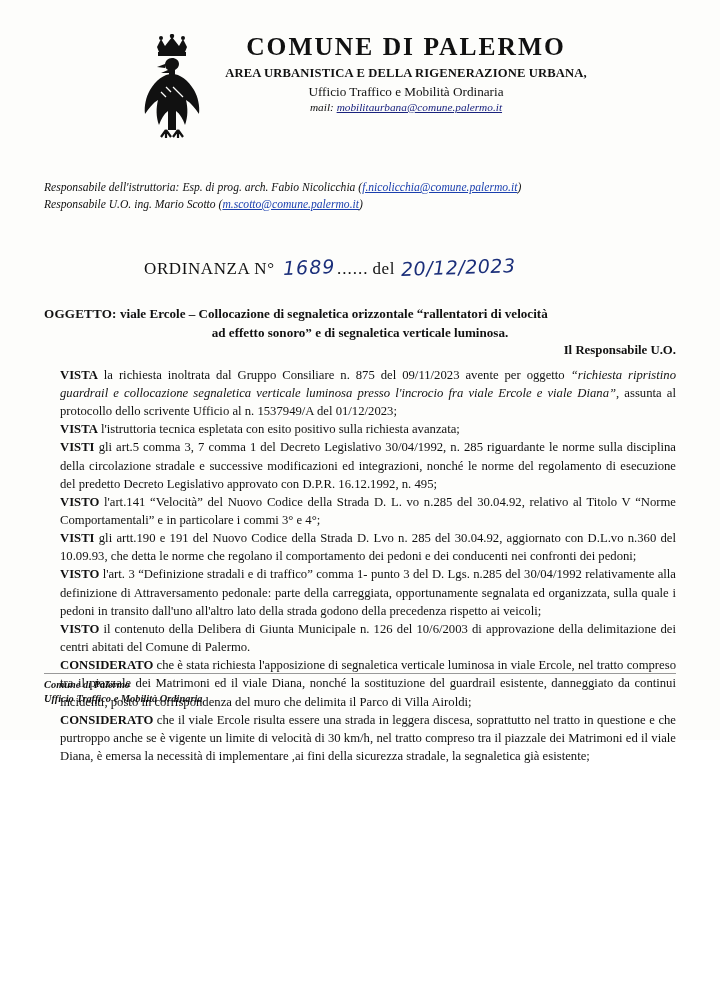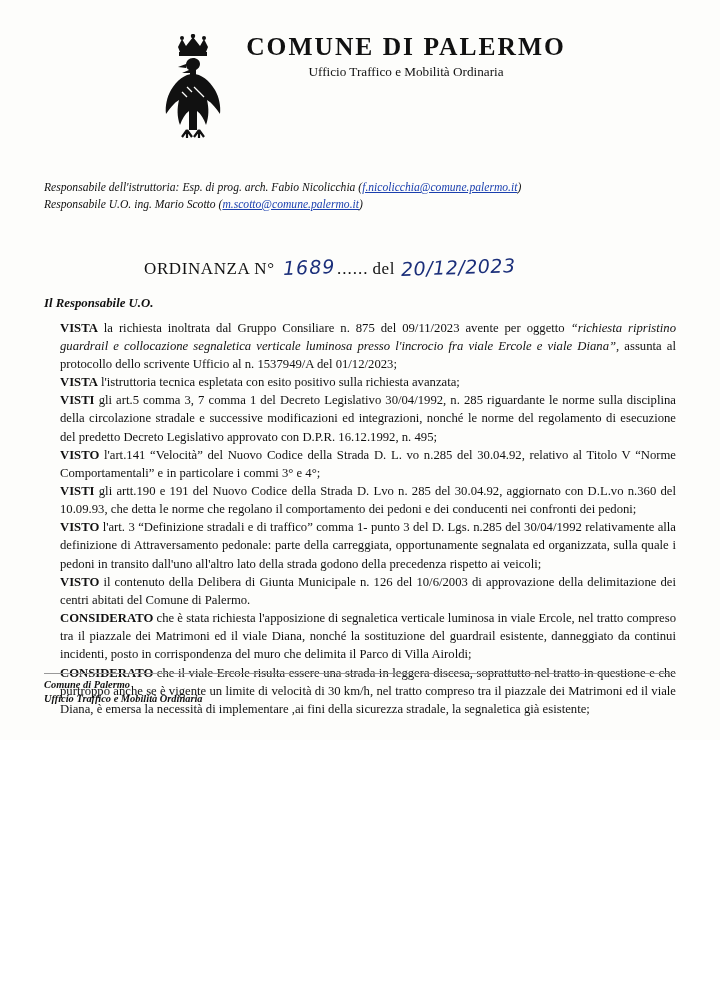--- a/index.html
+++ b/index.html
@@ -131,26 +131,24 @@
     text-align: justify;
   }
   .oggetto .lbl { letter-spacing: 0.2px; }
   .oggetto .l2 {
     display: block;
     text-align: center;
     margin-top: 1px;
   }
 
   .resp-uo {
-    text-align: left;
+    text-align: right;
     font-weight: bold;
     font-size: 12.8px;
-    margin-top: 17px;
     margin-bottom: 8px;
-    font-style: italic;
   }
 
   
   .body-text {
     font-size: 12.7px;
     line-height: 1.43;
     text-align: justify;
   }
   .body-text p {
     margin: 0 0 0 16px;
@@ -208,41 +206,51 @@
                  C65 72 63 63 59 56
                  C53 46 45 40 37 40 Z" fill="#111"></path>
 
         <path d="M26 58 L31 63 M31 53 L36 58 M43 58 L48 63 M38 53 L43 58" stroke="#fdfdfb" stroke-width="1.3" fill="none"></path>
 
         <path d="M31 96 L26 103 M31 96 L31 104 M31 96 L36 103 M43 96 L38 103 M43 96 L43 104 M43 96 L48 103" stroke="#111" stroke-width="2.2" fill="none"></path>
       </svg>
     </div>
     <div class="head-text">
       <div class="h-title">COMUNE DI PALERMO</div>
+      <div class="h-sub1">AREA URBANISTICA E DELLA RIGENERAZIONE URBANA,</div>
       <div class="h-sub2">Ufficio Traffico e Mobilità Ordinaria</div>
+      <div class="h-mail">
+        <span>mail:</span>
+        <a href="#" class="mono-link">mobilitaurbana@comune.palermo.it</a>
+      </div>
     </div>
   </div>
 
   <div class="resp">
     <div>
       <span>Responsabile dell'istruttoria: Esp. di prog. arch. Fabio Nicolicchia (</span><a href="#" class="lnk">f.nicolicchia@comune.palermo.it</a><span>)</span>
     </div>
     <div>
       <span>Responsabile U.O. ing. Mario Scotto (</span><a href="#" class="lnk">m.scotto@comune.palermo.it</a><span>)</span>
     </div>
   </div>
 
   <div class="ord-line">
     <span class="ord-label">ORDINANZA N°</span>
     <span class="ord-num">1689</span>
     <span class="dots">......</span>
     <span class="ord-del">del</span>
     <span class="ord-date">20/12/2023</span>
   </div>
 
+  <div class="oggetto">
+    <span class="lbl">OGGETTO:</span>
+    <span>viale Ercole – Collocazione di segnaletica orizzontale “rallentatori di velocità</span>
+    <span class="l2">ad effetto sonoro” e di segnaletica verticale luminosa.</span>
+  </div>
 
   <div class="resp-uo">Il Responsabile U.O.</div>
 
   <div class="body-text">
     <p><span class="kw">VISTA</span><span> la richiesta inoltrata dal Gruppo Consiliare n. 875 del 09/11/2023 avente per oggetto <span class="it">“richiesta ripristino guardrail e collocazione segnaletica verticale luminosa presso l'incrocio fra viale Ercole e viale Diana”</span>, assunta al protocollo dello scrivente Ufficio al n. 1537949/A del 01/12/2023;</span></p>
     <p><span class="kw">VISTA</span><span> l'istruttoria tecnica espletata con esito positivo sulla richiesta avanzata;</span></p>
     <p><span class="kw">VISTI</span><span> gli art.5 comma 3, 7 comma 1 del Decreto Legislativo 30/04/1992, n. 285 riguardante le norme sulla disciplina della circolazione stradale e successive modificazioni ed integrazioni, nonché le norme del regolamento di esecuzione del predetto Decreto Legislativo approvato con D.P.R. 16.12.1992, n. 495;</span></p>
     <p><span class="kw">VISTO</span><span> l'art.141 “Velocità” del Nuovo Codice della Strada D. L. vo n.285 del 30.04.92, relativo al Titolo V “Norme Comportamentali” e in particolare i commi 3° e 4°;</span></p>
     <p><span class="kw">VISTI</span><span> gli artt.190 e 191 del Nuovo Codice della Strada D. Lvo n. 285 del 30.04.92, aggiornato con D.L.vo n.360 del 10.09.93, che detta le norme che regolano il comportamento dei pedoni e dei conducenti nei confronti dei pedoni;</span></p>
     <p><span class="kw">VISTO</span><span> l'art. 3 “Definizione stradali e di traffico” comma 1- punto 3 del D. Lgs. n.285 del 30/04/1992 relativamente alla definizione di Attraversamento pedonale: parte della carreggiata, opportunamente segnalata ed organizzata, sulla quale i pedoni in transito dall'uno all'altro lato della strada godono della precedenza rispetto ai veicoli;</span></p>

